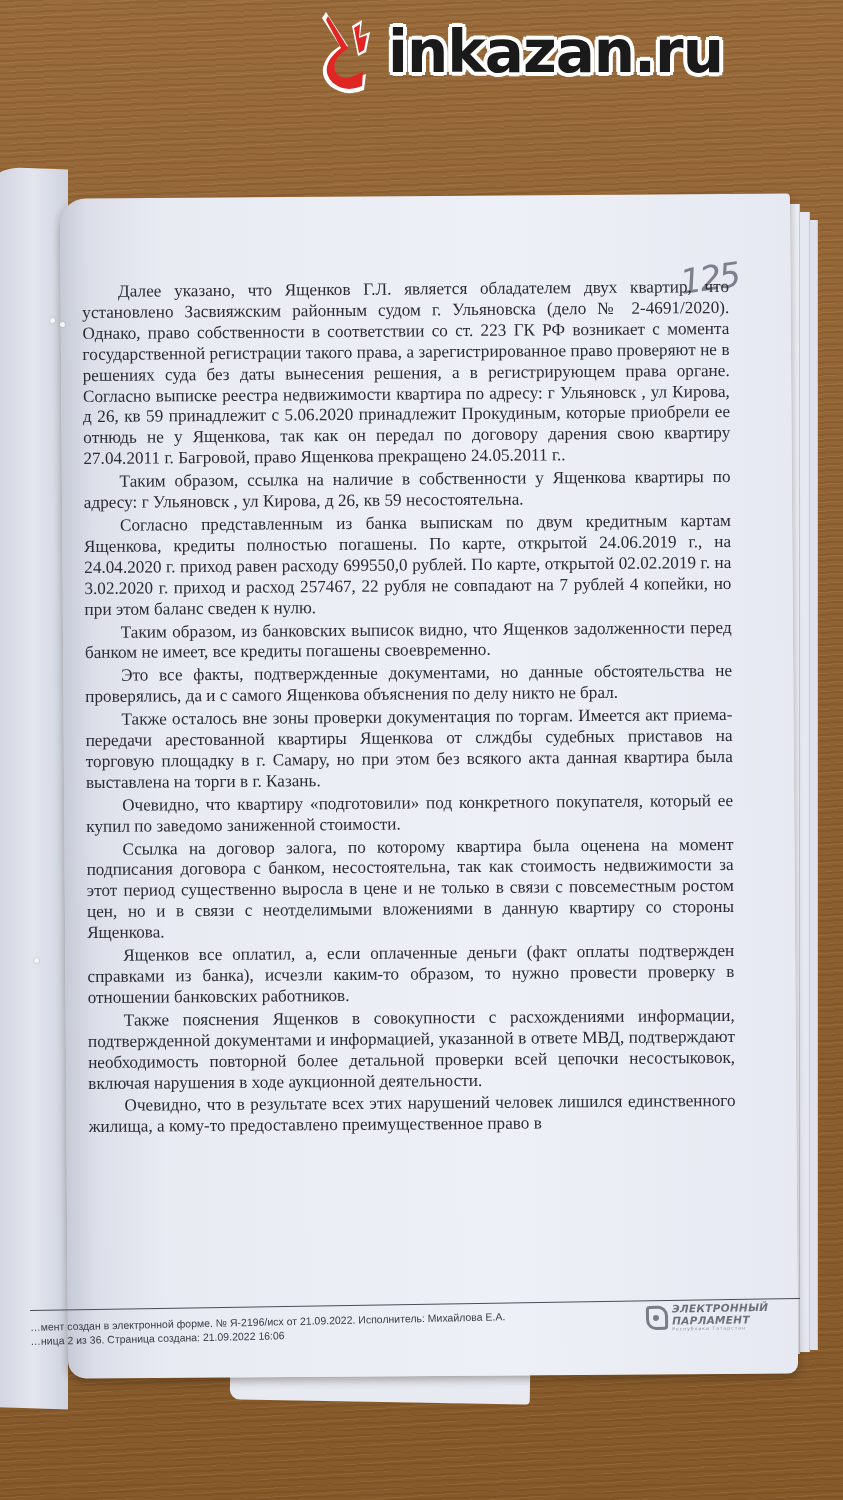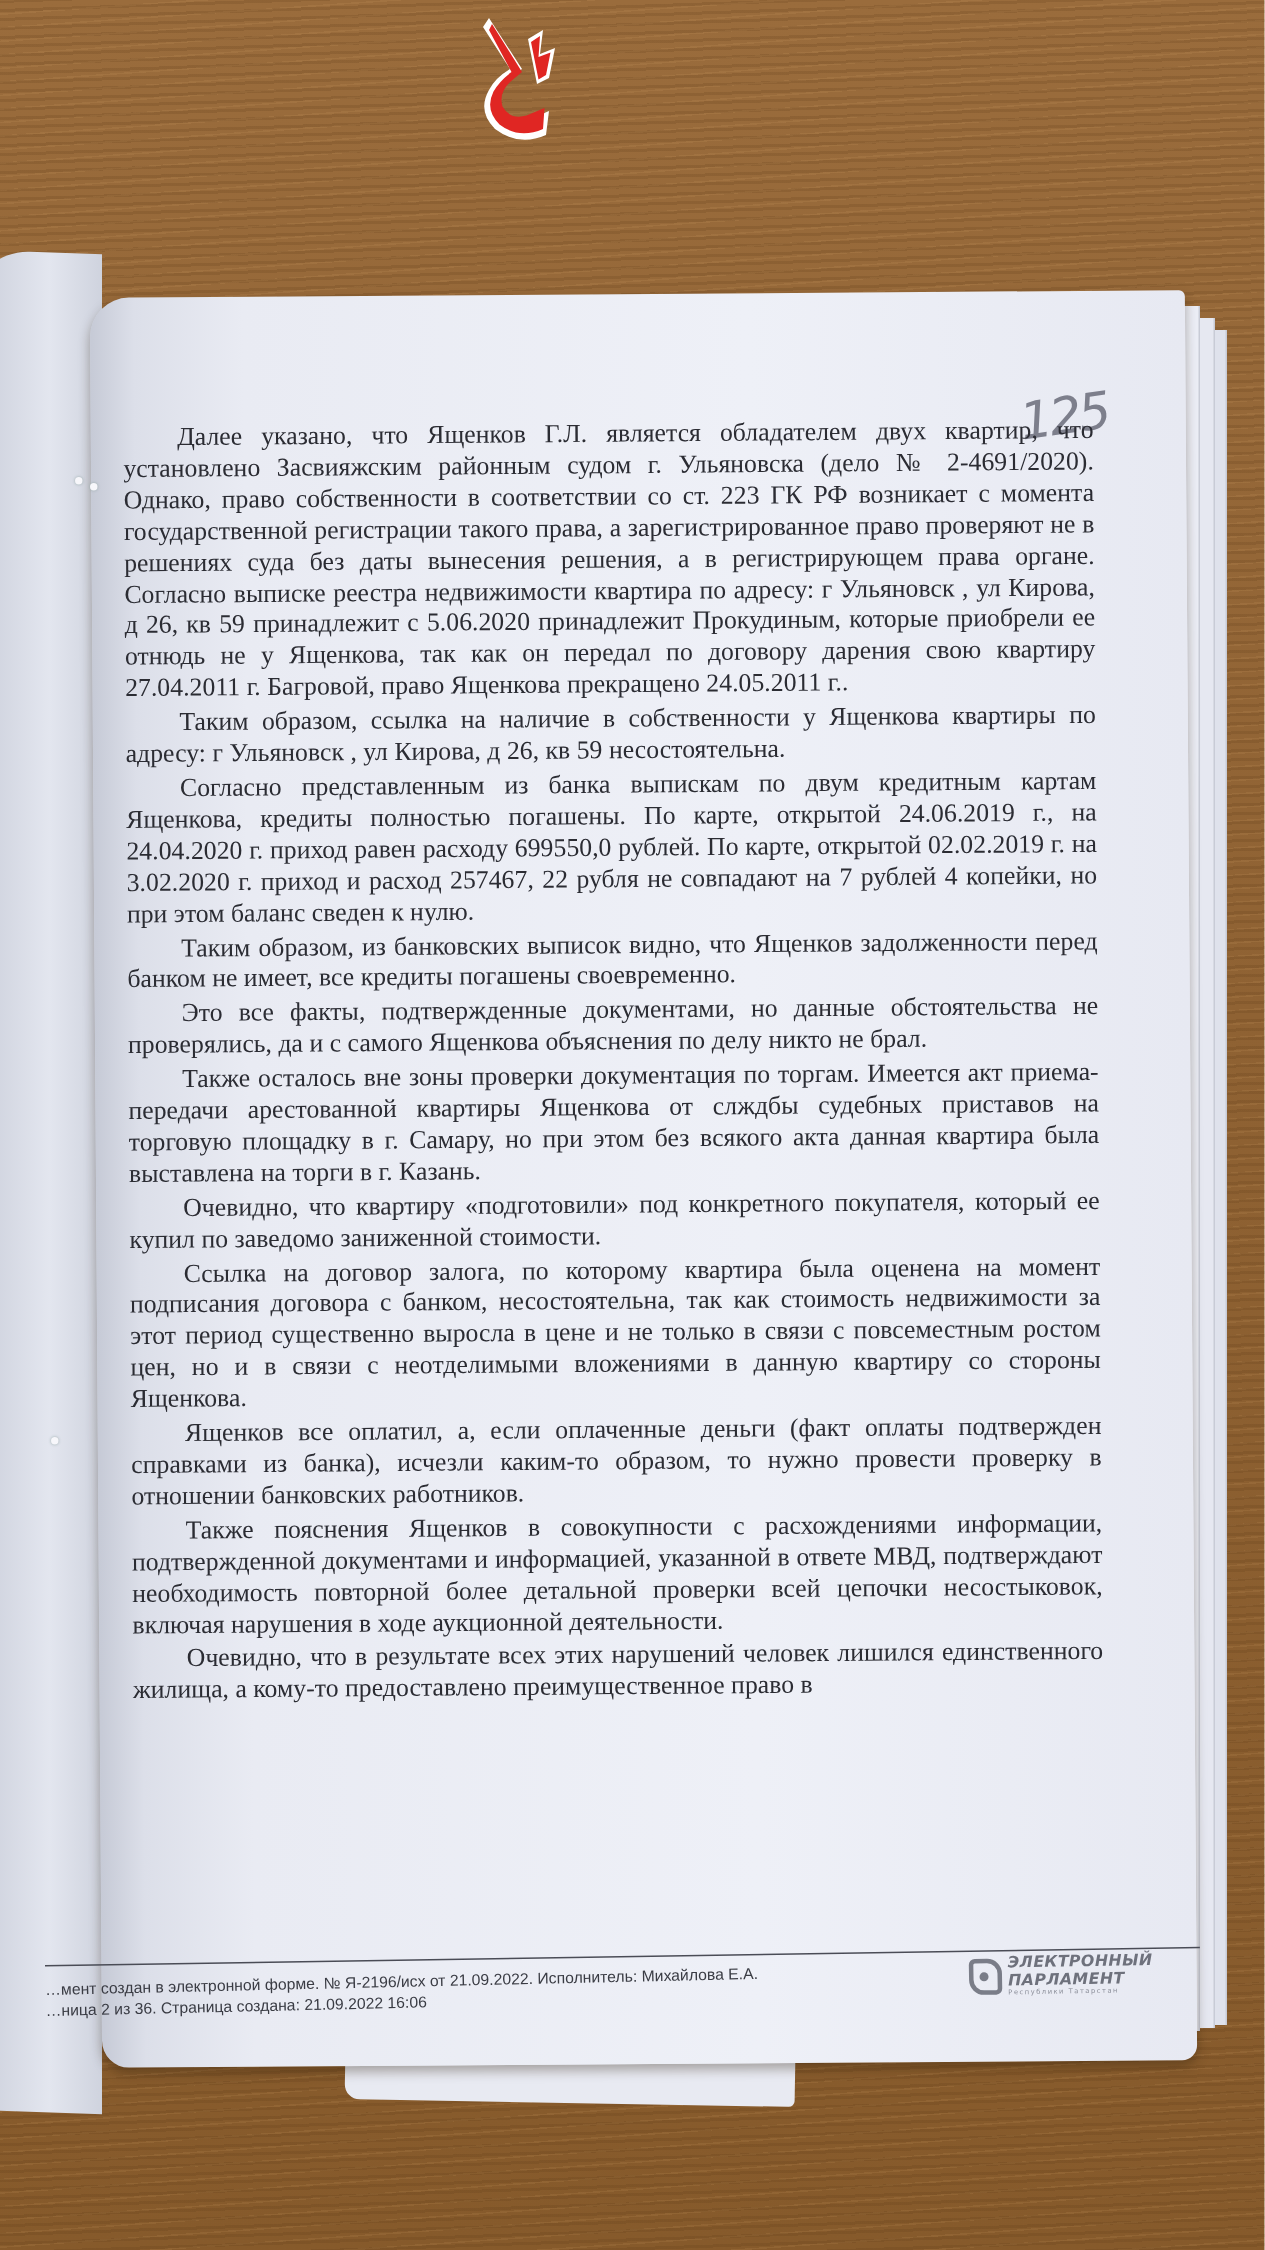--- a/index.html
+++ b/index.html
@@ -125,20 +125,21 @@
 
 <div class="logo">
   <div class="logo-mark">
     <svg width="62" height="92" viewBox="0 0 62 92">
       <path d="M8 6 L30 40 L22 46 Q10 54 14 66 Q20 78 34 74 L48 68 L46 84 Q28 92 12 80 Q0 68 8 54 Q12 46 22 40 L4 12 Z" fill="#fff"></path>
       <path d="M10 10 L30 42 L24 47 Q14 55 17 65 Q22 74 33 71 L45 66 L44 80 Q28 87 15 77 Q5 67 11 55 Q15 48 23 42 L8 14 Z" fill="#e02623"></path>
       <path d="M34 20 L44 14 L42 30 L52 26 L48 46 L40 50 Z" fill="#fff"></path>
       <path d="M36 22 L42 18 L41 32 L49 29 L46 44 L41 47 Z" fill="#e02623"></path>
     </svg>
   </div>
+  <div class="logo-text">inkazan.ru</div>
 </div>
 
 <div class="left-page"></div>
 
 <div class="stack s1"></div>
 <div class="stack s2"></div>
 <div class="stack s3"></div>
 <div class="page-bottom-tab"></div>
 
 <div class="page"></div>

